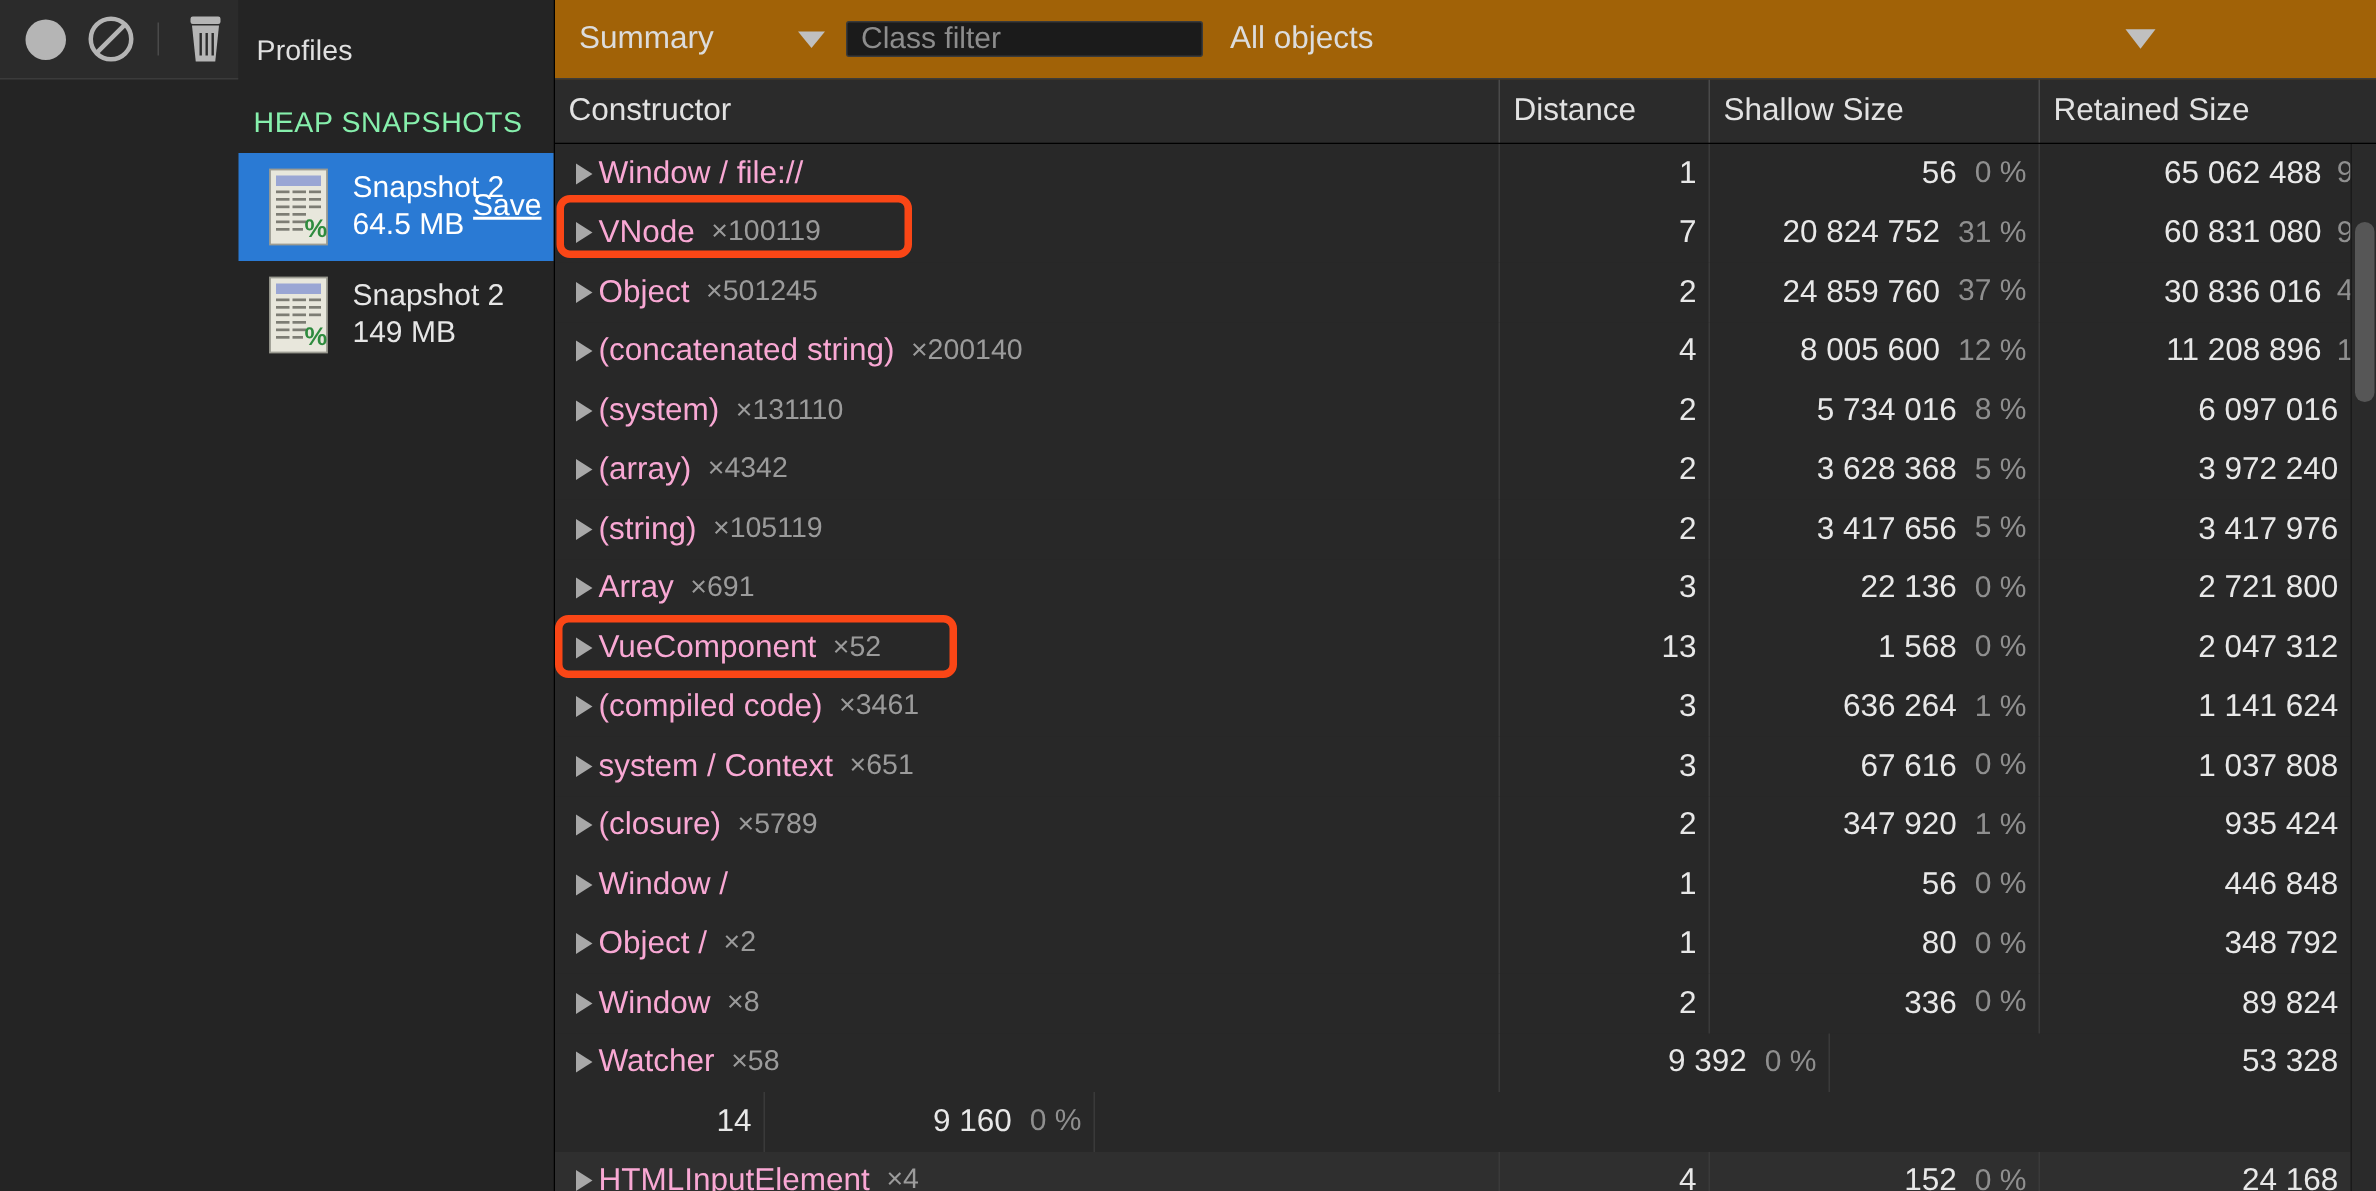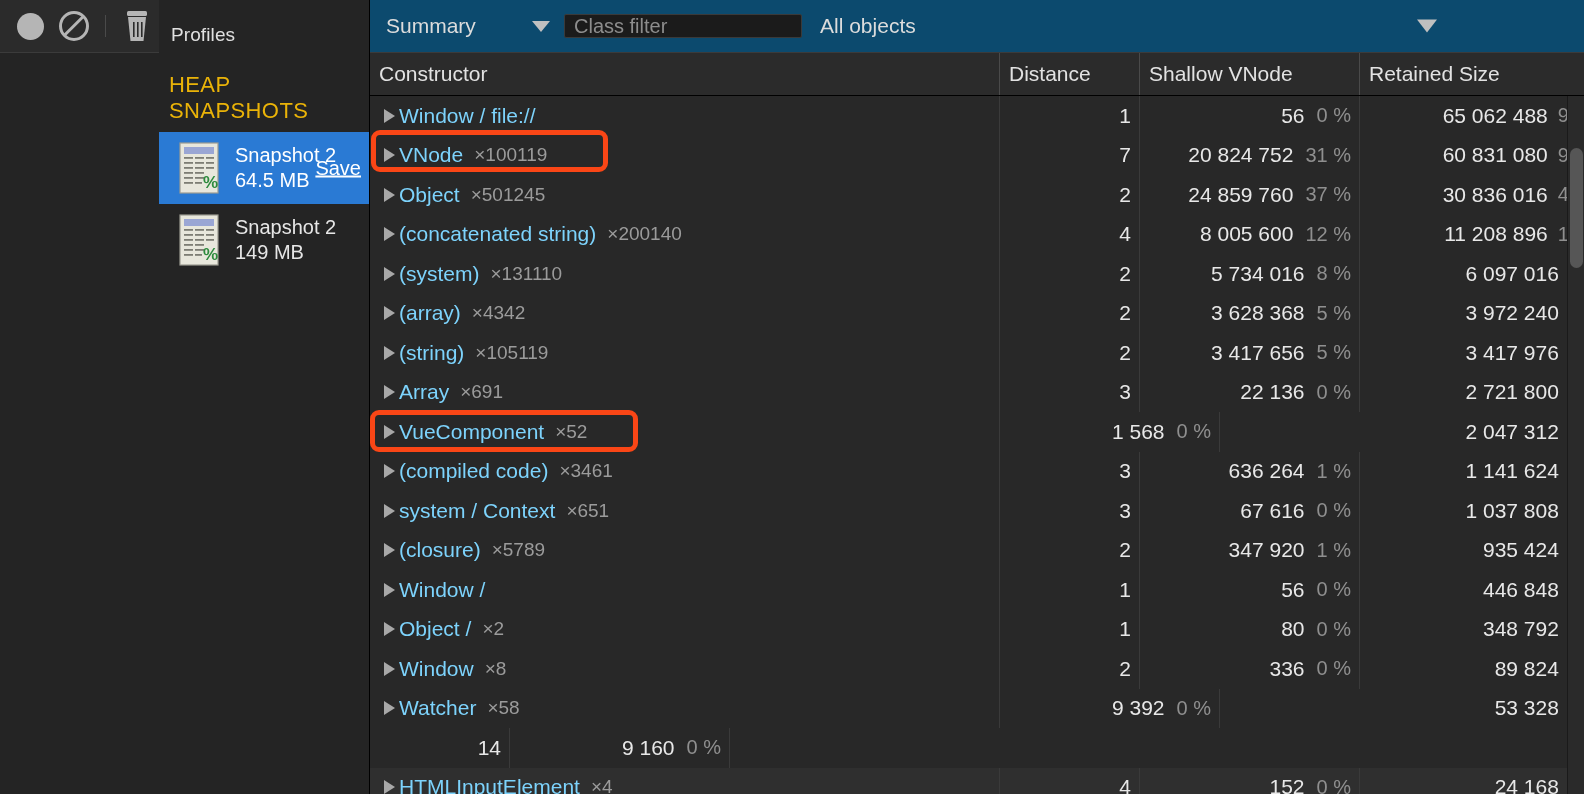--- a/index.html
+++ b/index.html
@@ -50,21 +50,21 @@
     background: #b5b5b5; transform: translateX(-50%) rotate(45deg);
     transform-origin: center;
   }
 
   .left-body { flex: 1 1 auto; background: #242424; position: relative; }
   .profiles-title {
     font-size: 19px; color: #e0e0e0;
     padding: 24px 0 0 12px; letter-spacing: .1px;
   }
   .section-header {
-    font-size: 22px; color: #eab308;
+    font-size: 19px; color: #86efac;
     padding: 26px 0 8px 10px; letter-spacing: .4px;
   }
   .snap-item {
     height: 72px; display: flex; align-items: center;
     padding-left: 18px; cursor: pointer; position: relative;
   }
   .snap-item.selected { background: #2a7ad4; }
   .snap-icon { width: 46px; height: 53px; flex: 0 0 46px; position: relative; margin-right: 12px; }
   .snap-text { display: flex; flex-direction: column; justify-content: center; }
   .snap-name { font-size: 20px; color: #e6e6e6; line-height: 1.26; }
@@ -80,21 +80,21 @@
 
   
   .right-panel {
     flex: 1 1 auto; height: 794px;
     background: #242424;
     display: flex; flex-direction: column;
     position: relative; overflow: hidden;
   }
   .filter-bar {
     height: 53px; flex: 0 0 53px;
-    background: #0c4a6e;
+    background: #a16207;
     display: flex; align-items: center;
     border-bottom: 1px solid #3b3b3b;
     padding-left: 8px;
     position: relative;
   }
   .select-box {
     display: flex; align-items: center;
     height: 38px; padding: 0 4px 0 8px; cursor: pointer;
     min-width: 182px;
   }
@@ -164,21 +164,21 @@
     border-right: 1px solid #3a3a3a;
     height: 100%;
   }
   .tri {
     width: 0; height: 0; flex: 0 0 auto;
     border-top: 7.5px solid transparent;
     border-bottom: 7.5px solid transparent;
     border-left: 11px solid #a8a8a8;
     margin-right: 4px;
   }
-  .ctor-name { font-size: 21px; color: #7dd3fc; }
+  .ctor-name { font-size: 21px; color: #f9a8d4; }
   .ctor-count { font-size: 19px; color: #9b9b9b; margin-left: 11px; }
 
   .c-num {
     height: 100%; display: flex; align-items: center;
     justify-content: flex-end;
     border-right: 1px solid #3a3a3a;
     padding-right: 8px; overflow: hidden;
   }
   .c-distance { flex: 0 0 140px; }
   .c-shallow  { flex: 0 0 220px; }
@@ -316,21 +316,21 @@
       <input class="class-filter" type="text" placeholder="Class filter" style="">
       <span class="all-objects">All objects</span>
       <span class="bar-caret"></span>
     </div>
 
     <div class="table-wrap">
 
       <div class="grid-header">
         <div class="gh-cell gh-constructor">Constructor</div>
         <div class="gh-cell gh-distance">Distance</div>
-        <div class="gh-cell gh-shallow">Shallow VNode</div>
+        <div class="gh-cell gh-shallow">Shallow Size</div>
         <div class="gh-cell gh-retained">Retained Size</div>
       </div>
 
       <div class="rows" id="rows">
           <div class="row">
             <div class="c-constructor">
               <span class="tri"></span>
               <span class="ctor-name">Window / file://</span>
             </div>
             <div class="c-num c-distance">
@@ -469,20 +469,23 @@
             <div class="c-num c-retained">
               <span class="num">2 721 800</span>
               <span class="pct">4</span>
             </div>
           </div>
           <div class="row">
             <div class="c-constructor">
               <span class="tri"></span>
               <span class="ctor-name">VueComponent</span>
               <span class="ctor-count">×52</span>
+            </div>
+            <div class="c-num c-distance">
+              <span class="num">13</span>
             </div>
             <div class="c-num c-shallow">
               <span class="num">1 568</span>
               <span class="pct">0 %</span>
             </div>
             <div class="c-num c-retained">
               <span class="num">2 047 312</span>
               <span class="pct">3</span>
             </div>
           </div>

